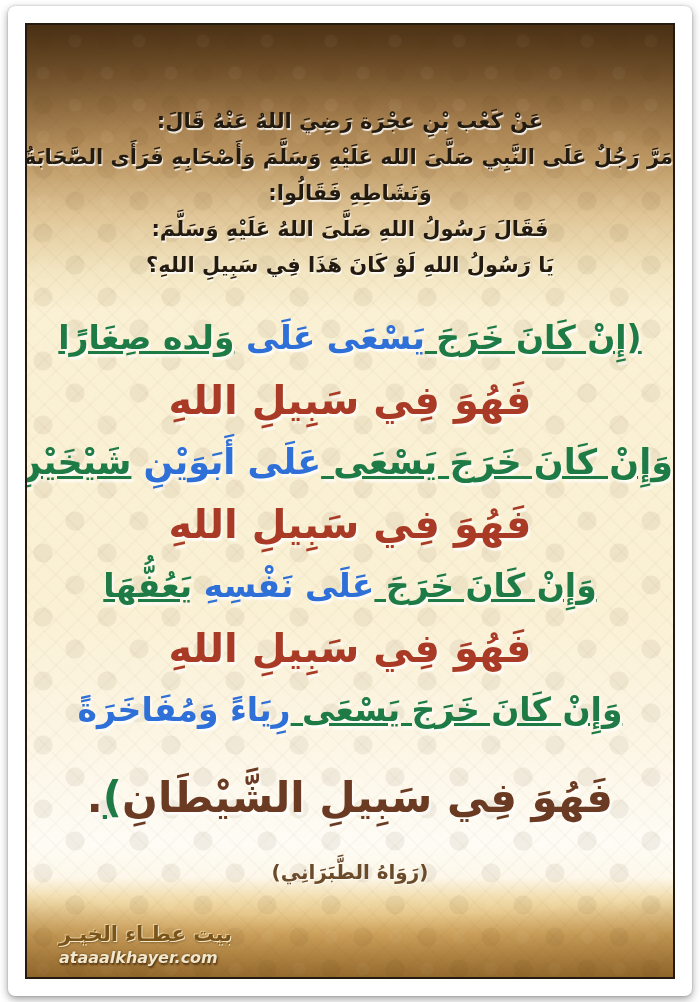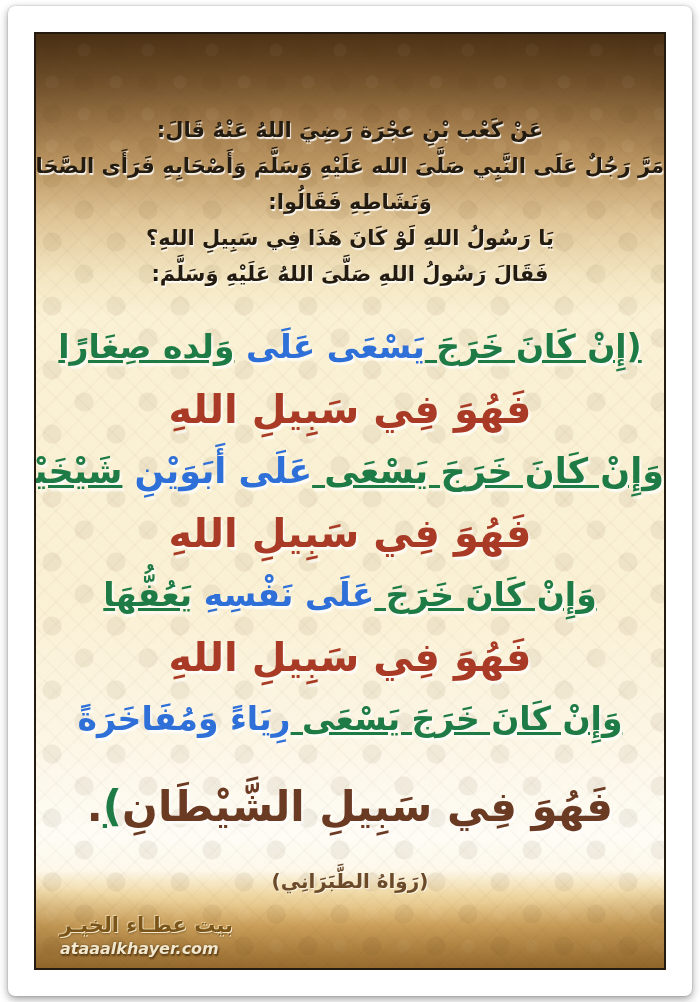--- a/index.html
+++ b/index.html
@@ -1,19 +1,19 @@
 <!DOCTYPE html>
 <html lang="ar"><head>
 <meta charset="utf-8">
 <style>
   html,body{margin:0;padding:0;background:#ffffff;width:700px;height:1002px;overflow:hidden;
     font-family:"DejaVu Sans",sans-serif;}
   .card{position:absolute;top:6px;left:8px;right:8px;bottom:6px;background:#ffffff;
     border-radius:7px;box-shadow:0 3px 9px rgba(0,0,0,0.38),0 0 2px rgba(0,0,0,0.25);
-    padding:26px;box-sizing:border-box;}
+    padding:17px;box-sizing:border-box;}
   .content{position:relative;width:100%;height:100%;box-sizing:border-box;
     border:2px solid #241a10;overflow:hidden;direction:rtl;
     background:linear-gradient(180deg,
       #5f3f1d 0%, #6e4c25 2%, #9a7344 8%, #bb9662 14%, #e0c698 20%,
       #f3e6c2 26%, #faf0d3 30%, #faf0d3 60%, #fcf5e3 74%, #fefcf5 86%,
       #fdf8ea 89.5%, #f0d9a6 92%, #d8ab62 95.5%, #b8863d 100%);}
   .pattern{position:absolute;inset:0;pointer-events:none;
     background-image:
       radial-gradient(circle at 16px 16px, rgba(84,56,20,0.07) 0 9px, transparent 10px),
       radial-gradient(circle at 48px 48px, rgba(84,56,20,0.07) 0 9px, transparent 10px),
@@ -36,42 +36,42 @@
   .v-statement{font-size:33px;}
   .v-statement-narrow{font-size:35px;}
   .v-result{font-size:40px;}
   .v-final{font-size:42px;margin-top:26px;}
   .c-green{color:#1e7b46;text-decoration:underline;}
   .c-blue{color:#2e6fd8;}
   .c-red{color:#a93a26;}
   .c-maroon{color:#6b3a22;}
   .source-line{margin-top:28px;font-size:20px;line-height:30px;font-weight:bold;color:#6b4a2a;
     text-shadow:1px 1px 1px rgba(255,255,255,0.7);}
-  .watermark{position:absolute;z-index:3;left:24px;bottom:8px;text-align:left;direction:ltr;}
+  .watermark{position:absolute;z-index:3;left:32px;bottom:8px;text-align:left;direction:ltr;}
   .wm-arabic{direction:rtl;text-align:left;font-size:21px;line-height:24px;font-weight:bold;color:#7a5418;
     text-shadow:1px 1px 0 rgba(250,238,208,0.95), -1px -1px 0 rgba(250,238,208,0.55), 1px 2px 2px rgba(60,38,10,0.35);}
   .wm-site{font-size:16px;line-height:23px;font-weight:bold;font-style:italic;color:#f1e7cd;
     text-shadow:1px 2px 2px rgba(84,54,16,0.95), 0 0 2px rgba(84,54,16,0.8);}
 </style>
 </head>
 <body>
 
 <div class="card">
   <div class="content">
     <div class="pattern"></div>
     <div class="vignette-top"></div>
     <div class="vignette-bottom"></div>
 
     <div class="text-stack">
       <div class="narration">
           <div class="narration-line">عَنْ كَعْب بْنِ عجْرَة رَضِيَ اللهُ عَنْهُ قَالَ:</div>
           <div class="narration-line">مَرَّ رَجُلٌ عَلَى النَّبِي صَلَّىَ الله عَلَيْهِ وَسَلَّمَ وَأَصْحَابِهِ فَرَأَى الصَّحَابَةُ جِدِّهِ</div>
           <div class="narration-line">وَنَشَاطِهِ فَقَالُوا:</div>
+          <div class="narration-line">فَقَالَ رَسُولُ اللهِ صَلَّىَ اللهُ عَلَيْهِ وَسَلَّمَ:</div>
           <div class="narration-line">يَا رَسُولُ اللهِ لَوْ كَانَ هَذَا فِي سَبِيلِ اللهِ؟</div>
-          <div class="narration-line">فَقَالَ رَسُولُ اللهِ صَلَّىَ اللهُ عَلَيْهِ وَسَلَّمَ:</div>
         </div>
 
       <div class="hadith">
           <div class="hadith-line v-statement"><span class="c-green">(إِنْ كَانَ خَرَجَ </span><span class="c-blue">يَسْعَى عَلَى </span><span class="c-green">وَلده صِغَارًا</span></div>
           <div class="hadith-line v-result"><span class="c-red">فَهُوَ فِي سَبِيلِ اللهِ</span></div>
           <div class="hadith-line v-statement-narrow"><span class="c-green">وَإِنْ كَانَ خَرَجَ يَسْعَى </span><span class="c-blue">عَلَى أَبَوَيْنِ </span><span class="c-green">شَيْخَيْنِ كَبِيرَيْنِ</span></div>
           <div class="hadith-line v-result"><span class="c-red">فَهُوَ فِي سَبِيلِ اللهِ</span></div>
           <div class="hadith-line v-statement"><span class="c-green">وَإِنْ كَانَ خَرَجَ </span><span class="c-blue">عَلَى نَفْسِهِ </span><span class="c-green">يَعُفُّهَا</span></div>
           <div class="hadith-line v-result"><span class="c-red">فَهُوَ فِي سَبِيلِ اللهِ</span></div>
           <div class="hadith-line v-statement"><span class="c-green">وَإِنْ كَانَ خَرَجَ يَسْعَى </span><span class="c-blue">رِيَاءً وَمُفَاخَرَةً</span></div>

